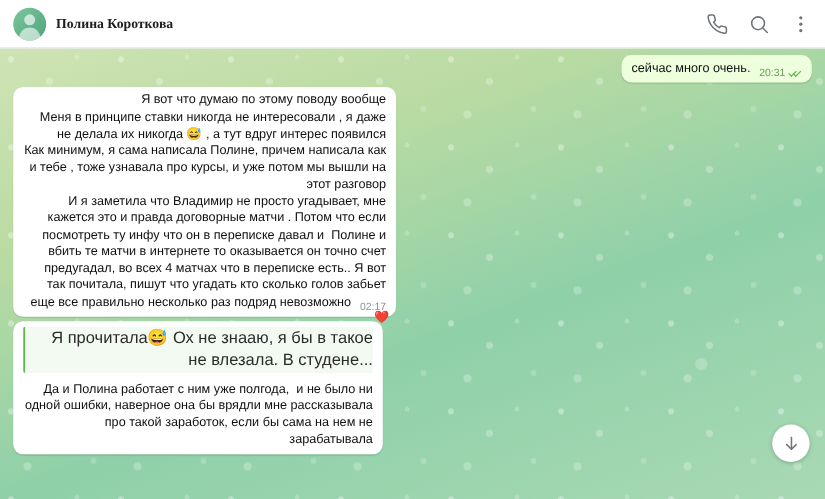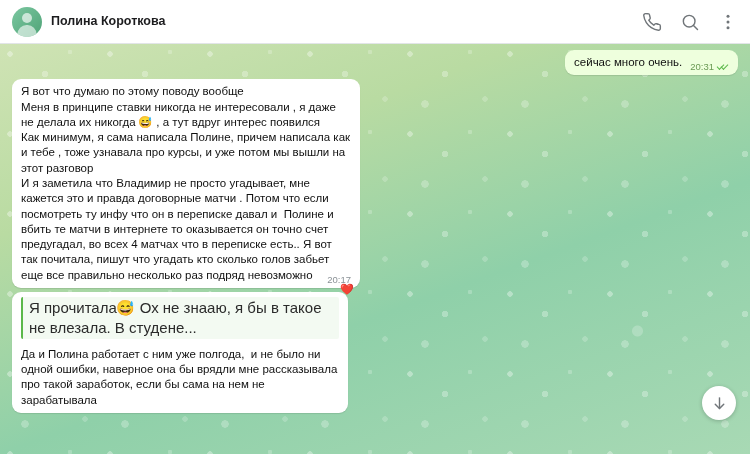--- a/index.html
+++ b/index.html
@@ -62,20 +62,21 @@
     height: 14px;
     border-radius: 9px 9px 0 0;
     background: rgba(255,255,255,0.6);
     transform: translateX(-50%);
   }
   .titles {
     display: flex;
     flex-direction: column;
     justify-content: center;
     line-height: 1.15;
+    font-family: Liberation Serif, serif;
   }
   .chat-title {
     font-size: 12.5px;
     font-weight: bold;
     color: #1c1c1e;
   }
   .chat-status {
     font-size: 11px;
     color: #8b9199;
     margin-top: 2px;
@@ -124,20 +125,21 @@
     pointer-events: none;
   }
   .msgs {
     position: relative;
     z-index: 2;
   }
 
   .row {
     display: flex;
     margin-bottom: 4px;
+    text-align: right;
   }
   .row.out { justify-content: flex-end; }
   .row.in  { justify-content: flex-start; }
 
   .bubble {
     position: relative;
     max-width: 330px;
     border-radius: 9px;
     padding: 5px 9px 5px 9px;
     font-size: 11.5px;
@@ -265,21 +267,21 @@
         </div>
       </div>
 
       <div class="row in">
         <div class="bubble in" style="max-width:330px;">
           <span class="btext">Я вот что думаю по этому поводу вообще
 Меня в принципе ставки никогда не интересовали , я даже не делала их никогда 😅 , а тут вдруг интерес появился
 Как минимум, я сама написала Полине, причем написала как и тебе , тоже узнавала про курсы, и уже потом мы вышли на этот разговор
 И я заметила что Владимир не просто угадывает, мне кажется это и правда договорные матчи . Потом что если посмотреть ту инфу что он в переписке давал и  Полине и вбить те матчи в интернете то оказывается он точно счет предугадал, во всех 4 матчах что в переписке есть.. Я вот так почитала, пишут что угадать кто сколько голов забьет еще все правильно несколько раз подряд невозможно</span>
           <span class="meta">
-            <span>20:17</span>
+            <span>02:17</span>
           </span>
           <span class="reaction">❤️</span>
         </div>
       </div>
 
 
       <div class="row in">
         <div class="bubble in" style="max-width:318px;">
           <div class="quote">Я прочитала😅 Ох не знааю, я бы в такое не влезала. В студене...</div>
           <span class="btext">Да и Полина работает с ним уже полгода,  и не было ни одной ошибки, наверное она бы врядли мне рассказывала про такой заработок, если бы сама на нем не зарабатывала</span>

